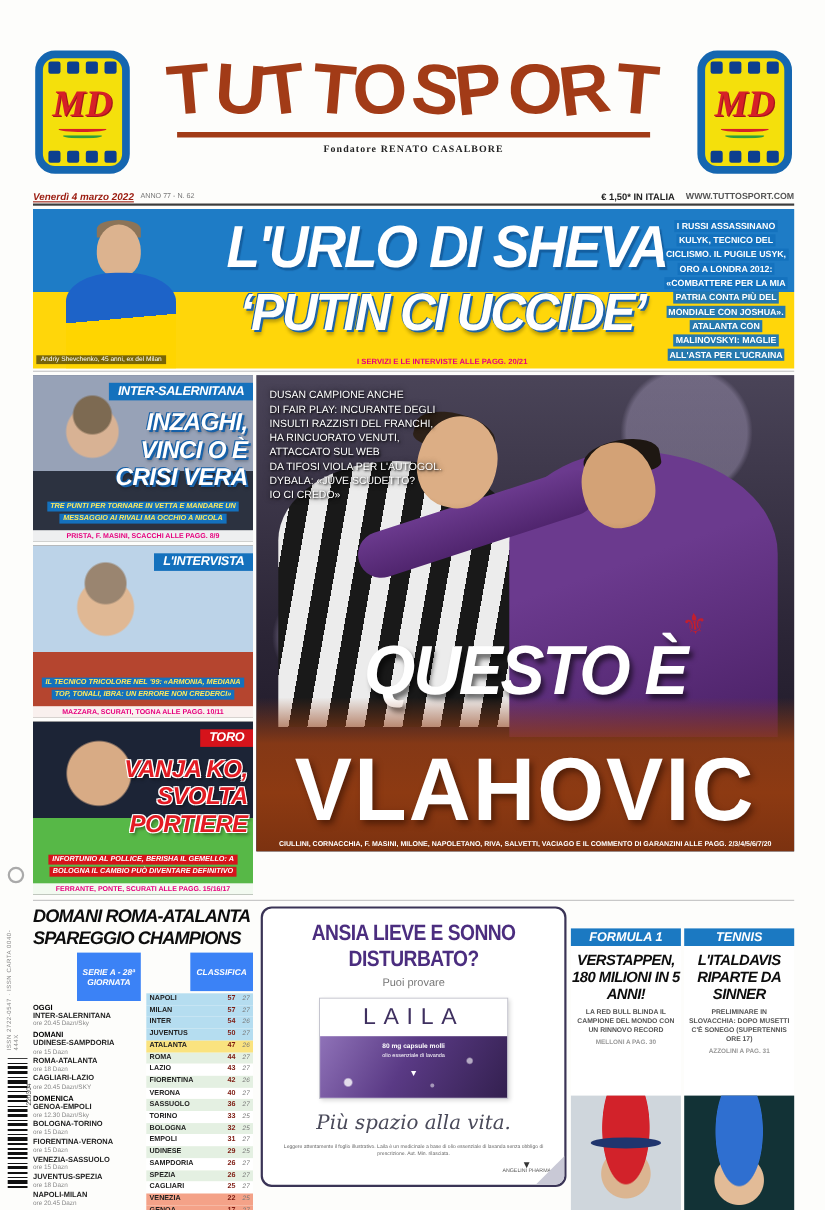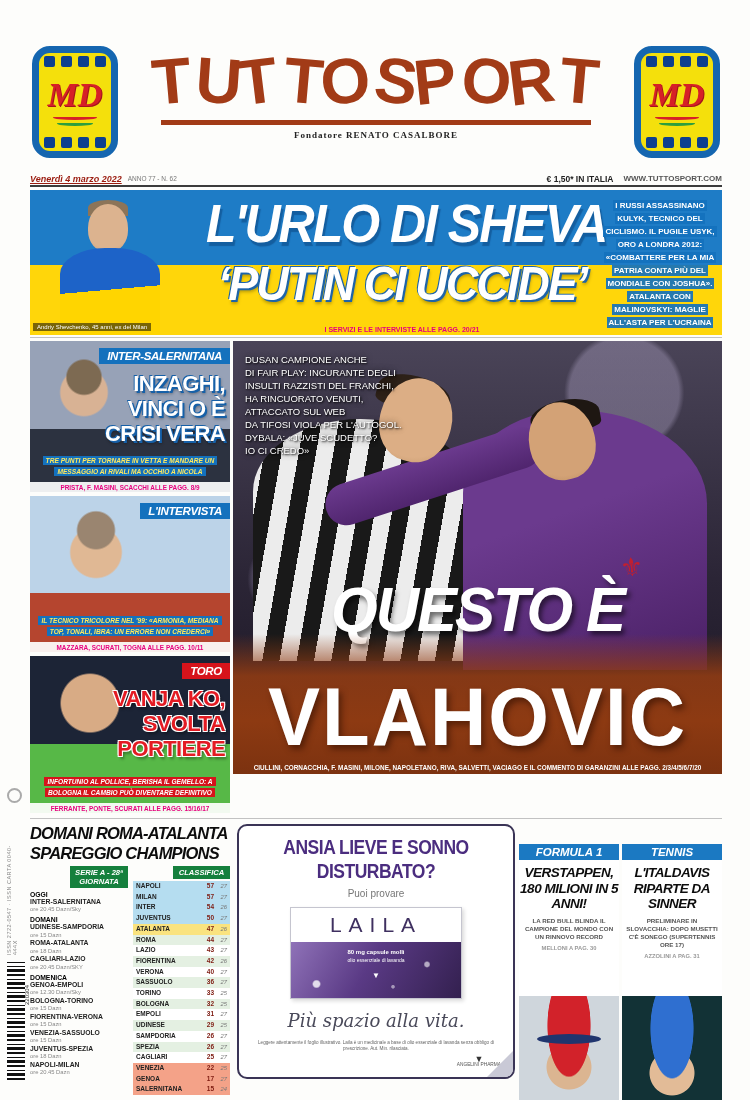--- a/index.html
+++ b/index.html
@@ -89,21 +89,21 @@
       radial-gradient(circle at 33% 22%, #9a8570 0 10%, transparent 11%),
       radial-gradient(circle at 33% 36%, #e0b894 0 15%, transparent 16%),
       linear-gradient(180deg,#bcd3e8 0 62%, #b5452f 62% 100%); }
   #card3 .card-photo { background:
       radial-gradient(circle at 30% 30%, #d8ab85 0 16%, transparent 17%),
       linear-gradient(180deg,#1c2436 0 56%, #57b847 56% 100%); }
   .card-label { position:absolute; top:7px; right:0; color:#fff; font-weight:bold; font-style:italic;
     font-size:11.5px; padding:2px 8px; background:#1471bd; letter-spacing:-0.3px; }
   #card3 .card-label { background:#d6131b; }
   .card-headline { position:absolute; right:5px; top:30px; text-align:right; font-weight:bold;
-    font-size:22px; line-height:25px; color:#fff; letter-spacing:-0.6px;
+    font-style:italic; font-size:22px; line-height:25px; color:#fff; letter-spacing:-0.6px;
     text-shadow:2px 2px 0 #1660a8, -1px -1px 0 #1660a8, 2px 3px 3px rgba(0,0,0,.35); white-space:pre-line; }
   #card3 .card-headline { color:#e31b23;
     text-shadow:1px 1px 0 #fff, -1px -1px 0 #fff, 1px -1px 0 #fff, -1px 1px 0 #fff, 2px 3px 3px rgba(0,0,0,.4); }
   .card-sub { position:absolute; left:2px; right:2px; bottom:15px; text-align:center;
     font-size:6.6px; font-weight:bold; font-style:italic; color:#ffe95e; line-height:10.5px; }
   .card-sub span { background:#1471bd; padding:1px 3px; box-decoration-break:clone; -webkit-box-decoration-break:clone; }
   #card3 .card-sub span { background:#d6131b; color:#fff; }
   .card-byline { position:absolute; left:0; right:0; bottom:0; text-align:center; font-size:6.4px;
     font-weight:bold; color:#e6007e; background:rgba(255,255,255,.92); padding:2px 0 1px; }
 
@@ -157,22 +157,22 @@
   #jaco-bar { flex:1; background:#9c4a1e; color:#fff; font-weight:bold; font-style:italic;
     font-size:17px; display:flex; align-items:center; justify-content:center;
     letter-spacing:-0.5px; white-space:nowrap; }
 
   
   #bl-title { position:absolute; left:30px; top:824px; width:200px; text-align:left;
     font-weight:bold; font-style:italic; font-size:16.5px; line-height:19.5px; color:#0d0d0d;
     letter-spacing:-0.8px; }
   #fixtures { position:absolute; left:30px; top:866px; width:98px; }
   #classifica { position:absolute; left:133px; top:866px; width:97px; }
-  .col-header { background:#15803d; color:#fff; font-size:7.6px; font-weight:bold; font-style:italic;
-    text-align:center; padding:2px 0; margin-bottom:2px;margin-left:40px; }
+  .col-header { background:#3b82f6; color:#fff; font-size:7.6px; font-weight:bold; font-style:italic;
+    text-align:center; padding:13px 0; margin-bottom:2px;margin-left:40px; }
   .fx-day { font-size:6.8px; font-weight:bold; color:#000; margin-top:2.5px; text-transform:uppercase; }
   .fx-match { font-size:6.8px; font-weight:bold; color:#222; line-height:8.6px; text-transform:uppercase; }
   .fx-time { font-size:5.8px; color:#888; line-height:7.4px; }
   .st-row { display:flex; align-items:baseline; font-size:6.5px; line-height:9.7px; padding:0 3px; }
   .st-team { flex:1; font-weight:bold; color:#222; text-transform:uppercase; }
   .st-pts { width:14px; text-align:right; font-weight:bold; color:#7d1a10; }
   .st-g { width:13px; text-align:right; color:#777; font-style:italic; font-size:5.8px; }
   .z-ucl { background:#b5ddf0; } .z-el { background:#fae37f; }
   .z-a { background:#e4f0e2; } .z-b { background:#ffffff; } .z-rel { background:#f4a288; }
 

